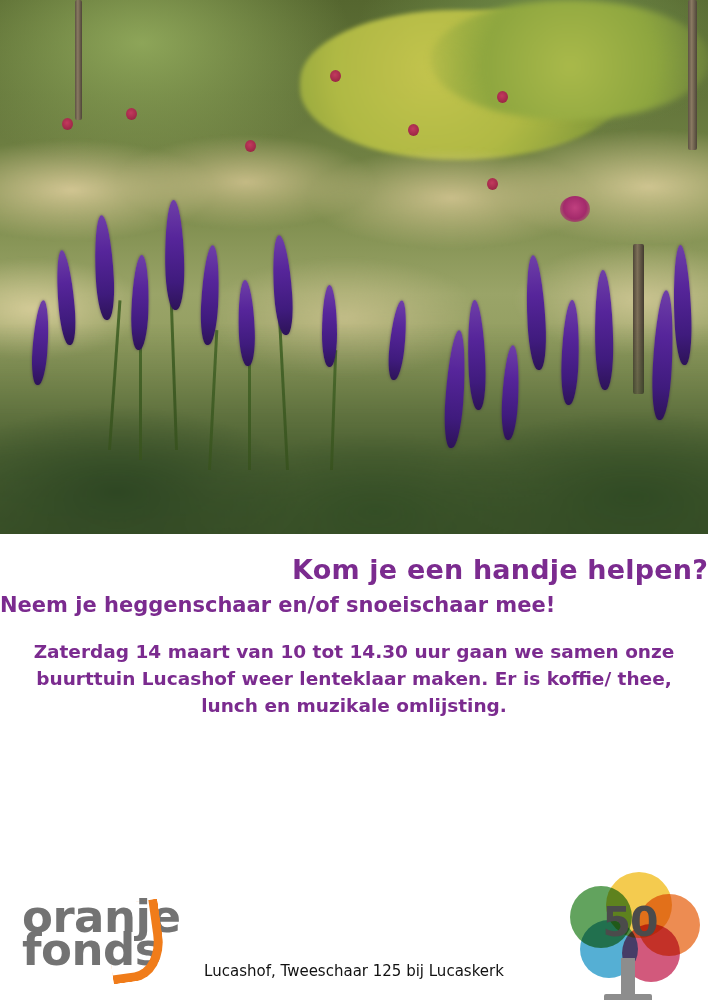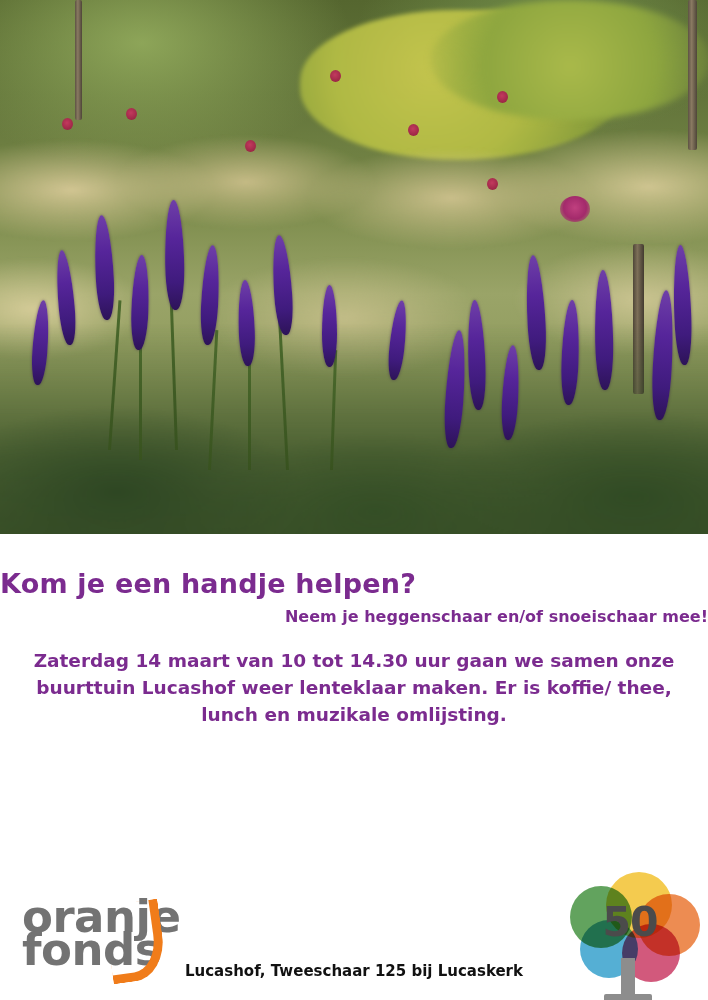--- a/index.html
+++ b/index.html
@@ -120,54 +120,54 @@
   }
 
   
   .content {
     position: absolute;
     left: 0; top: 534px;
     width: 708px; height: 466px;
     background: #ffffff;
   }
   .headline {
-    text-align: left;
+    text-align: right;
     color: #7b2b8f;
     font-weight: bold;
     font-size: 27px;
     letter-spacing: .2px;
     margin: 0;
-    padding-top: 34px;
+    padding-top: 20px;
   }
   .subhead {
-    text-align: right;
+    text-align: left;
     color: #7b2b8f;
     font-weight: bold;
-    font-size: 16px;
-    margin: 8px 0 0 0;
+    font-size: 21px;
+    margin: 8px 16px 0 0;
   }
   .para {
     text-align: center;
     color: #7b2b8f;
     font-weight: bold;
     font-size: 18.5px;
     line-height: 27px;
     margin: 0;
     padding: 0 18px;
   }
   .para.block1 { margin-top: 21px; }
   .para.block2 { margin-top: 26px; }
 
   .addr {
     position: absolute;
     left: 0; right: 0;
     bottom: 18px;
     text-align: center;
     color: #111111;
-    font-weight: bold;
+    font-weight: normal;
     font-size: 15px;
     line-height: 22px;
   }
 
   
   .of-logo {
     position: absolute;
     left: 22px;
     bottom: 22px;
     width: 150px;

